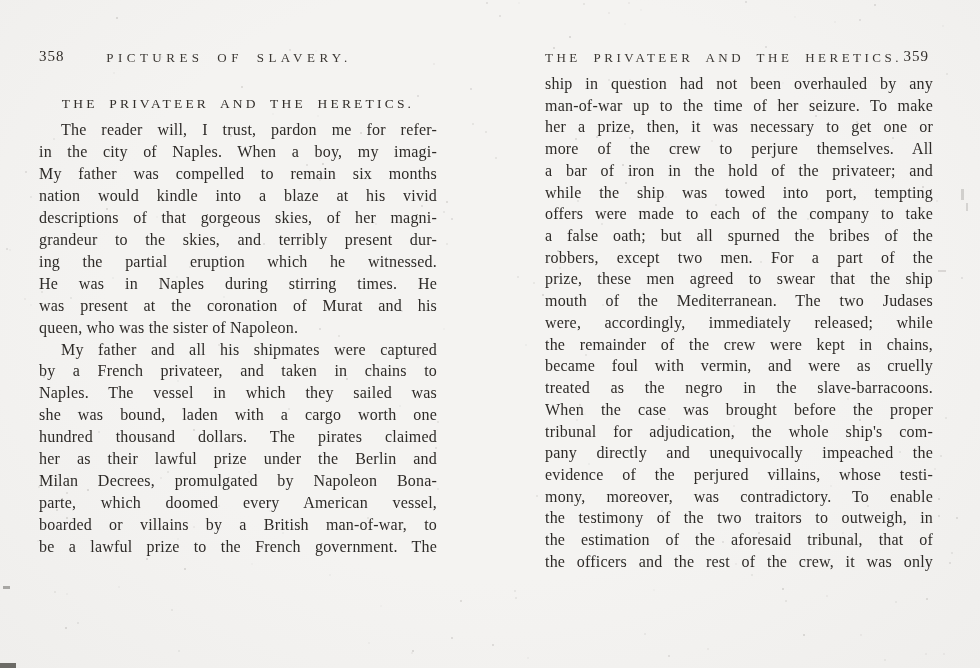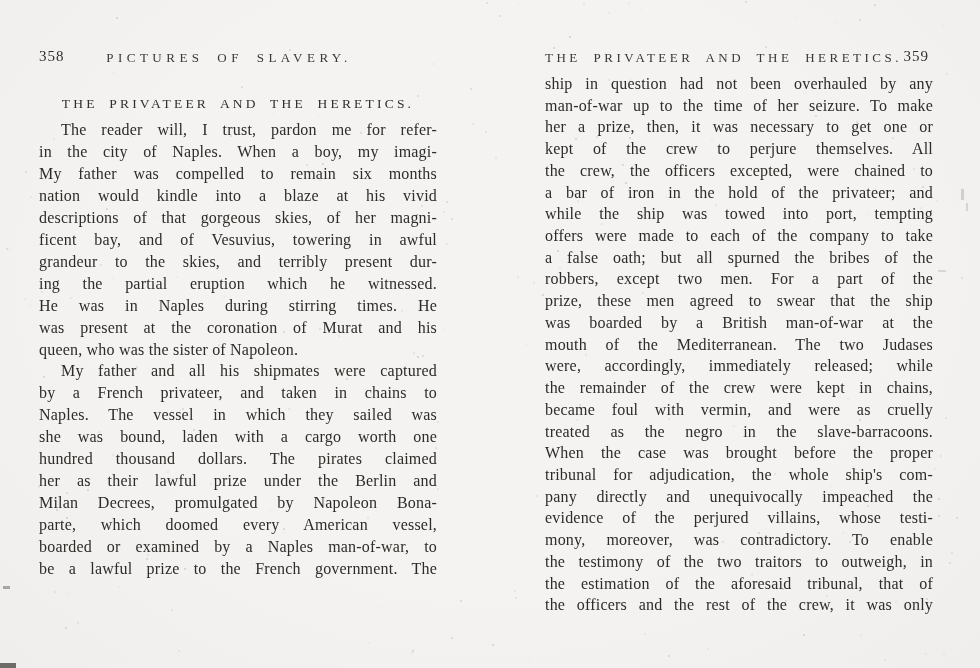--- a/index.html
+++ b/index.html
@@ -311,56 +311,53 @@
   </div>
 
   <div class="chapter-heading">THE PRIVATEER AND THE HERETICS.</div>
 
   <div class="body-text body-left">
       <div class="line indent">The reader will, I trust, pardon me for refer-</div>
       <div class="line">in the city of Naples.  When a boy, my imagi-</div>
       <div class="line">My father was compelled to remain six months</div>
       <div class="line">nation would kindle into a blaze at his vivid</div>
       <div class="line">descriptions of that gorgeous skies, of her magni-</div>
-      <div class="line">ficent bay, and of Vesuvius, towering in awful</div>
       <div class="line">grandeur to the skies, and terribly present dur-</div>
       <div class="line">ing the partial eruption which he witnessed.</div>
       <div class="line">He was in Naples during stirring times.  He</div>
       <div class="line">was present at the coronation of Murat and his</div>
       <div class="line short">queen, who was the sister of Napoleon.</div>
       <div class="line indent">My father and all his shipmates were captured</div>
       <div class="line">by a French privateer, and taken in chains to</div>
       <div class="line">Naples.  The vessel in which they sailed was</div>
       <div class="line">she was bound, laden with a cargo worth one</div>
       <div class="line">hundred thousand dollars.  The pirates claimed</div>
       <div class="line">her as their lawful prize under the Berlin and</div>
       <div class="line">Milan Decrees, promulgated by Napoleon Bona-</div>
       <div class="line">parte, which doomed every American vessel,</div>
-      <div class="line">boarded or examined by a Naples man-of-war, to</div>
+      <div class="line">boarded or villains by a British man-of-war, to</div>
       <div class="line">be a lawful prize to the French government.  The</div>
     </div>
 
   <div class="ph ph-right">
     <span class="running-head">THE PRIVATEER AND THE HERETICS.</span>
     <span class="page-number">359</span>
   </div>
 
   <div class="body-text body-right">
       <div class="line">ship in question had not been overhauled by any</div>
       <div class="line">man-of-war up to the time of her seizure.  To make</div>
       <div class="line">her a prize, then, it was necessary to get one or</div>
-      <div class="line">kept of the crew to perjure themselves.  All</div>
-      <div class="line">the crew, the officers excepted, were chained to</div>
+      <div class="line">more of the crew to perjure themselves.  All</div>
       <div class="line">a bar of iron in the hold of the privateer; and</div>
       <div class="line">while the ship was towed into port, tempting</div>
       <div class="line">offers were made to each of the company to take</div>
       <div class="line">a false oath; but all spurned the bribes of the</div>
       <div class="line">robbers, except two men.  For a part of the</div>
       <div class="line">prize, these men agreed to swear that the ship</div>
-      <div class="line">was boarded by a British man-of-war at the</div>
       <div class="line">mouth of the Mediterranean.  The two Judases</div>
       <div class="line">were, accordingly, immediately released; while</div>
       <div class="line">the remainder of the crew were kept in chains,</div>
       <div class="line">became foul with vermin, and were as cruelly</div>
       <div class="line">treated as the negro in the slave-barracoons.</div>
       <div class="line">When the case was brought before the proper</div>
       <div class="line">tribunal for adjudication, the whole ship's com-</div>
       <div class="line">pany directly and unequivocally impeached the</div>
       <div class="line">evidence of the perjured villains, whose testi-</div>
       <div class="line">mony, moreover, was contradictory.  To enable</div>

